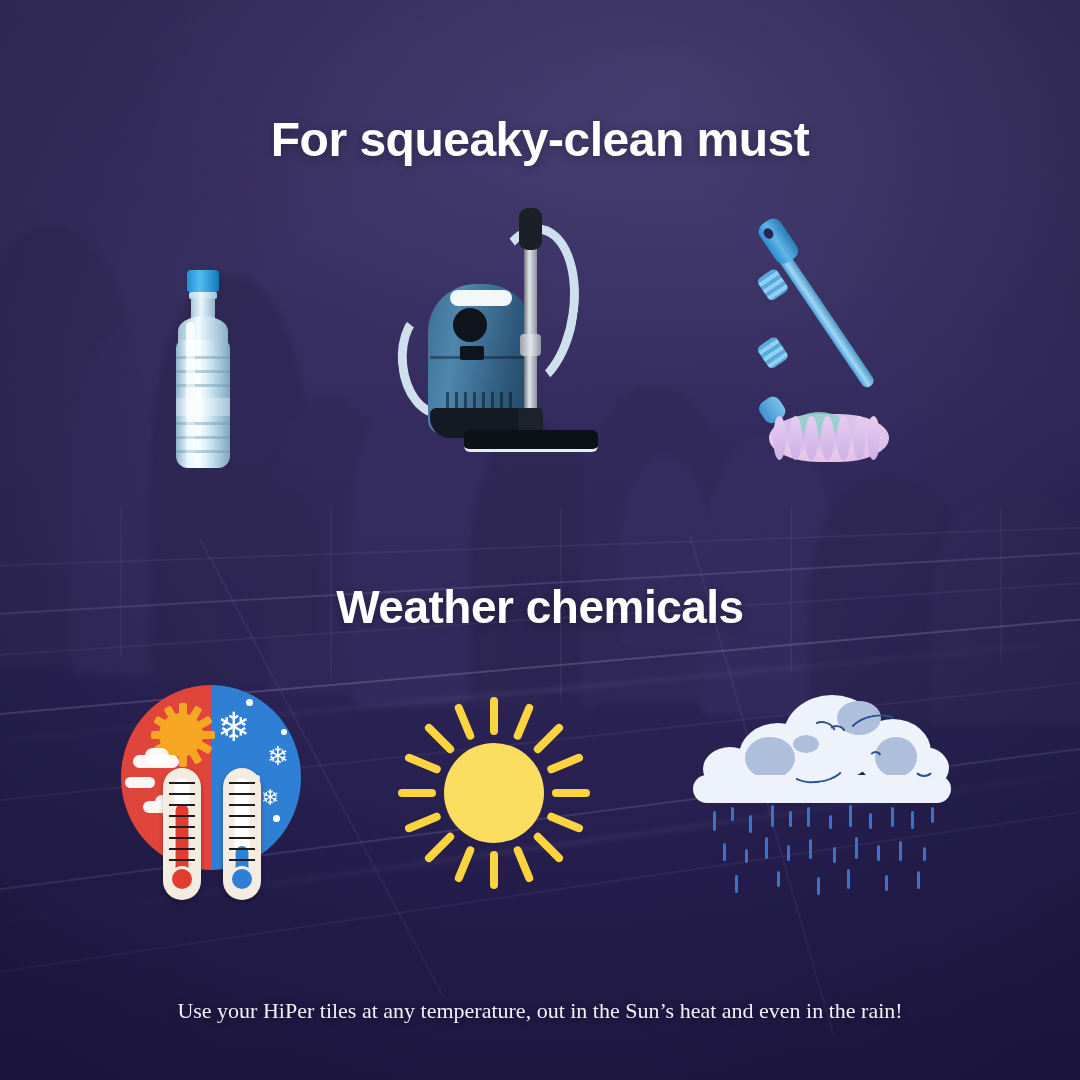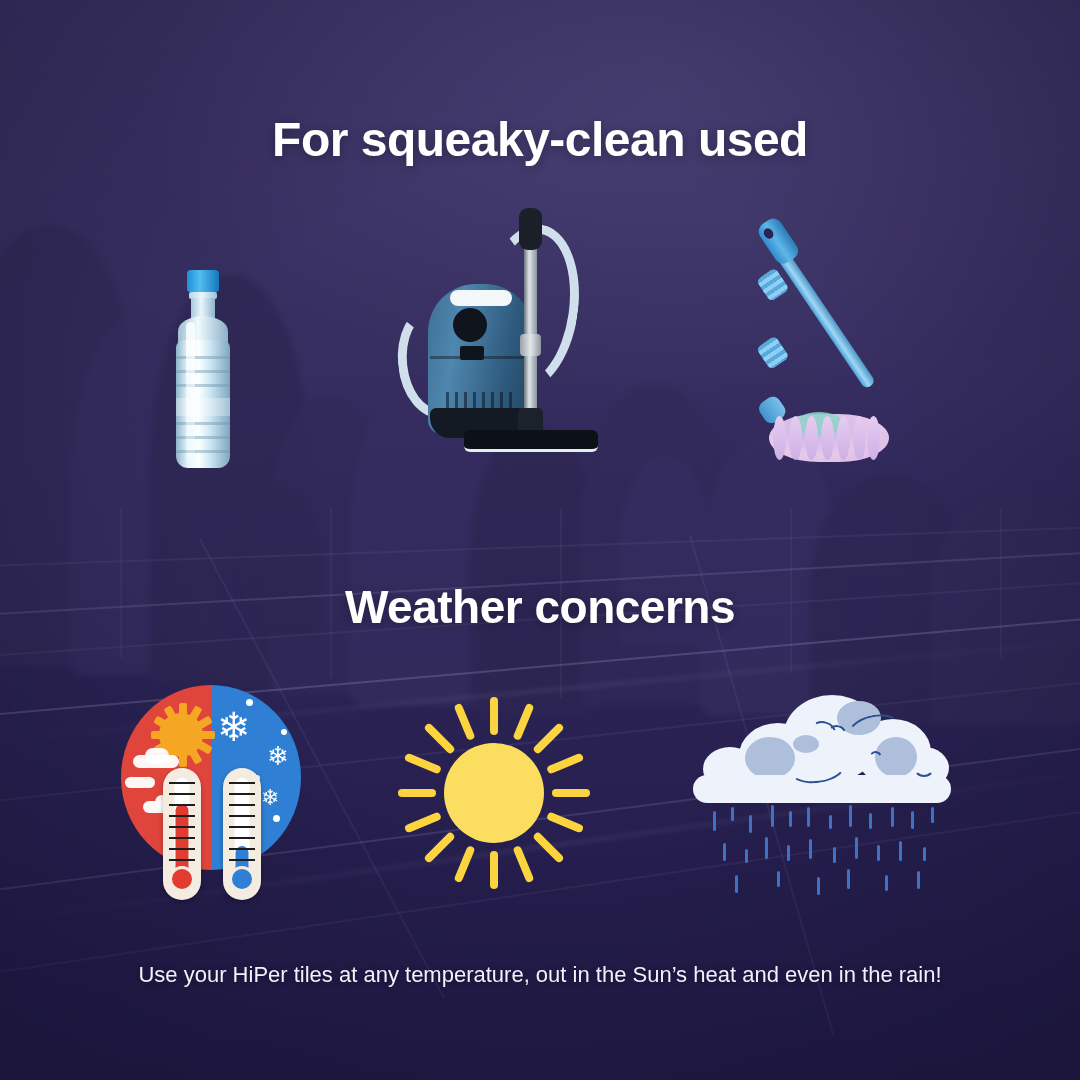--- a/index.html
+++ b/index.html
@@ -33,21 +33,21 @@
   .tint{position:absolute;inset:0;background:linear-gradient(180deg,rgba(58,48,102,.30),rgba(32,26,72,.42));}
 
   
   .headline{position:absolute;width:100%;text-align:center;color:#ffffff;
     font-weight:700;letter-spacing:-.5px;text-shadow:0 2px 10px rgba(0,0,0,.28);}
   #h1{top:110px;font-size:48px;line-height:60px;}
   #h2{top:578px;font-size:46px;line-height:58px;}
   .caption{position:absolute;width:100%;text-align:center;color:#f2f0fa;
     font-weight:300;font-size:22px;line-height:30px;text-shadow:0 1px 6px rgba(0,0,0,.35);}
   #cap1{top:499px;}
-  #cap2{top:960px;}
+  #cap2{top:996px;font-family:Liberation Serif, serif;}
 
   
   .row{position:absolute;display:flex;align-items:flex-end;justify-content:center;width:100%;}
   #row1{top:190px;height:280px;gap:170px;}
   #row2{top:675px;height:235px;gap:95px;align-items:center;}
   .cell{position:relative;display:flex;align-items:flex-end;justify-content:center;}
 
   
   .bottle{position:relative;width:66px;height:200px;}
   .b-cap{position:absolute;left:17px;top:0;width:32px;height:22px;border-radius:4px 4px 3px 3px;
@@ -189,21 +189,21 @@
     <div class="cline soft" style="left:-90px;  top:476px; width:1280px; transform:rotate(-8.4deg);"></div>
     <div class="cline soft" style="left:200px;  top:30px;  width:520px;  transform:rotate(62deg);"></div>
     <div class="cline soft" style="left:690px;  top:26px;  width:520px;  transform:rotate(74deg);"></div>
     <div class="glow-streak" style="left:-60px;  top:236px; width:1240px; transform:rotate(-5.2deg);"></div>
     <div class="glow-streak" style="left:-60px;  top:420px; width:1260px; transform:rotate(-7.8deg);"></div>
   </div>
 
   <div class="tint"></div>
   <div class="vignette"></div>
 
-  <div class="headline" id="h1">For squeaky-clean used</div>
+  <div class="headline" id="h1">For squeaky-clean must</div>
 
   <div class="row" id="row1">
 
     <div class="cell">
       <div class="bottle">
         <div class="b-cap"></div>
           <div class="b-ring"></div>
           <div class="b-neck"></div>
         <div class="b-shoulder"></div>
           <div class="b-body"></div>
@@ -252,21 +252,21 @@
         <div class="m-strand" style="left:54px;"></div>
         <div class="m-strand" style="left:70px;"></div>
         <div class="m-strand" style="left:86px;"></div>
         <div class="m-strand" style="left:102px;"></div>
         <div class="m-strand" style="left:116px;"></div>
       </div>
     </div>
   </div>
 
 
-  <div class="headline" id="h2">Weather concerns</div>
+  <div class="headline" id="h2">Weather chemicals</div>
 
   <div class="row" id="row2">
 
     <div class="cell">
       <div class="hc">
         <div class="hc-circle">
           <div class="hc-half hc-hot"></div>
           <div class="hc-half hc-cold"></div>
           <div class="hc-ray" style="transform:rotate(0deg)"></div>
           <div class="hc-ray" style="transform:rotate(30deg)"></div>

